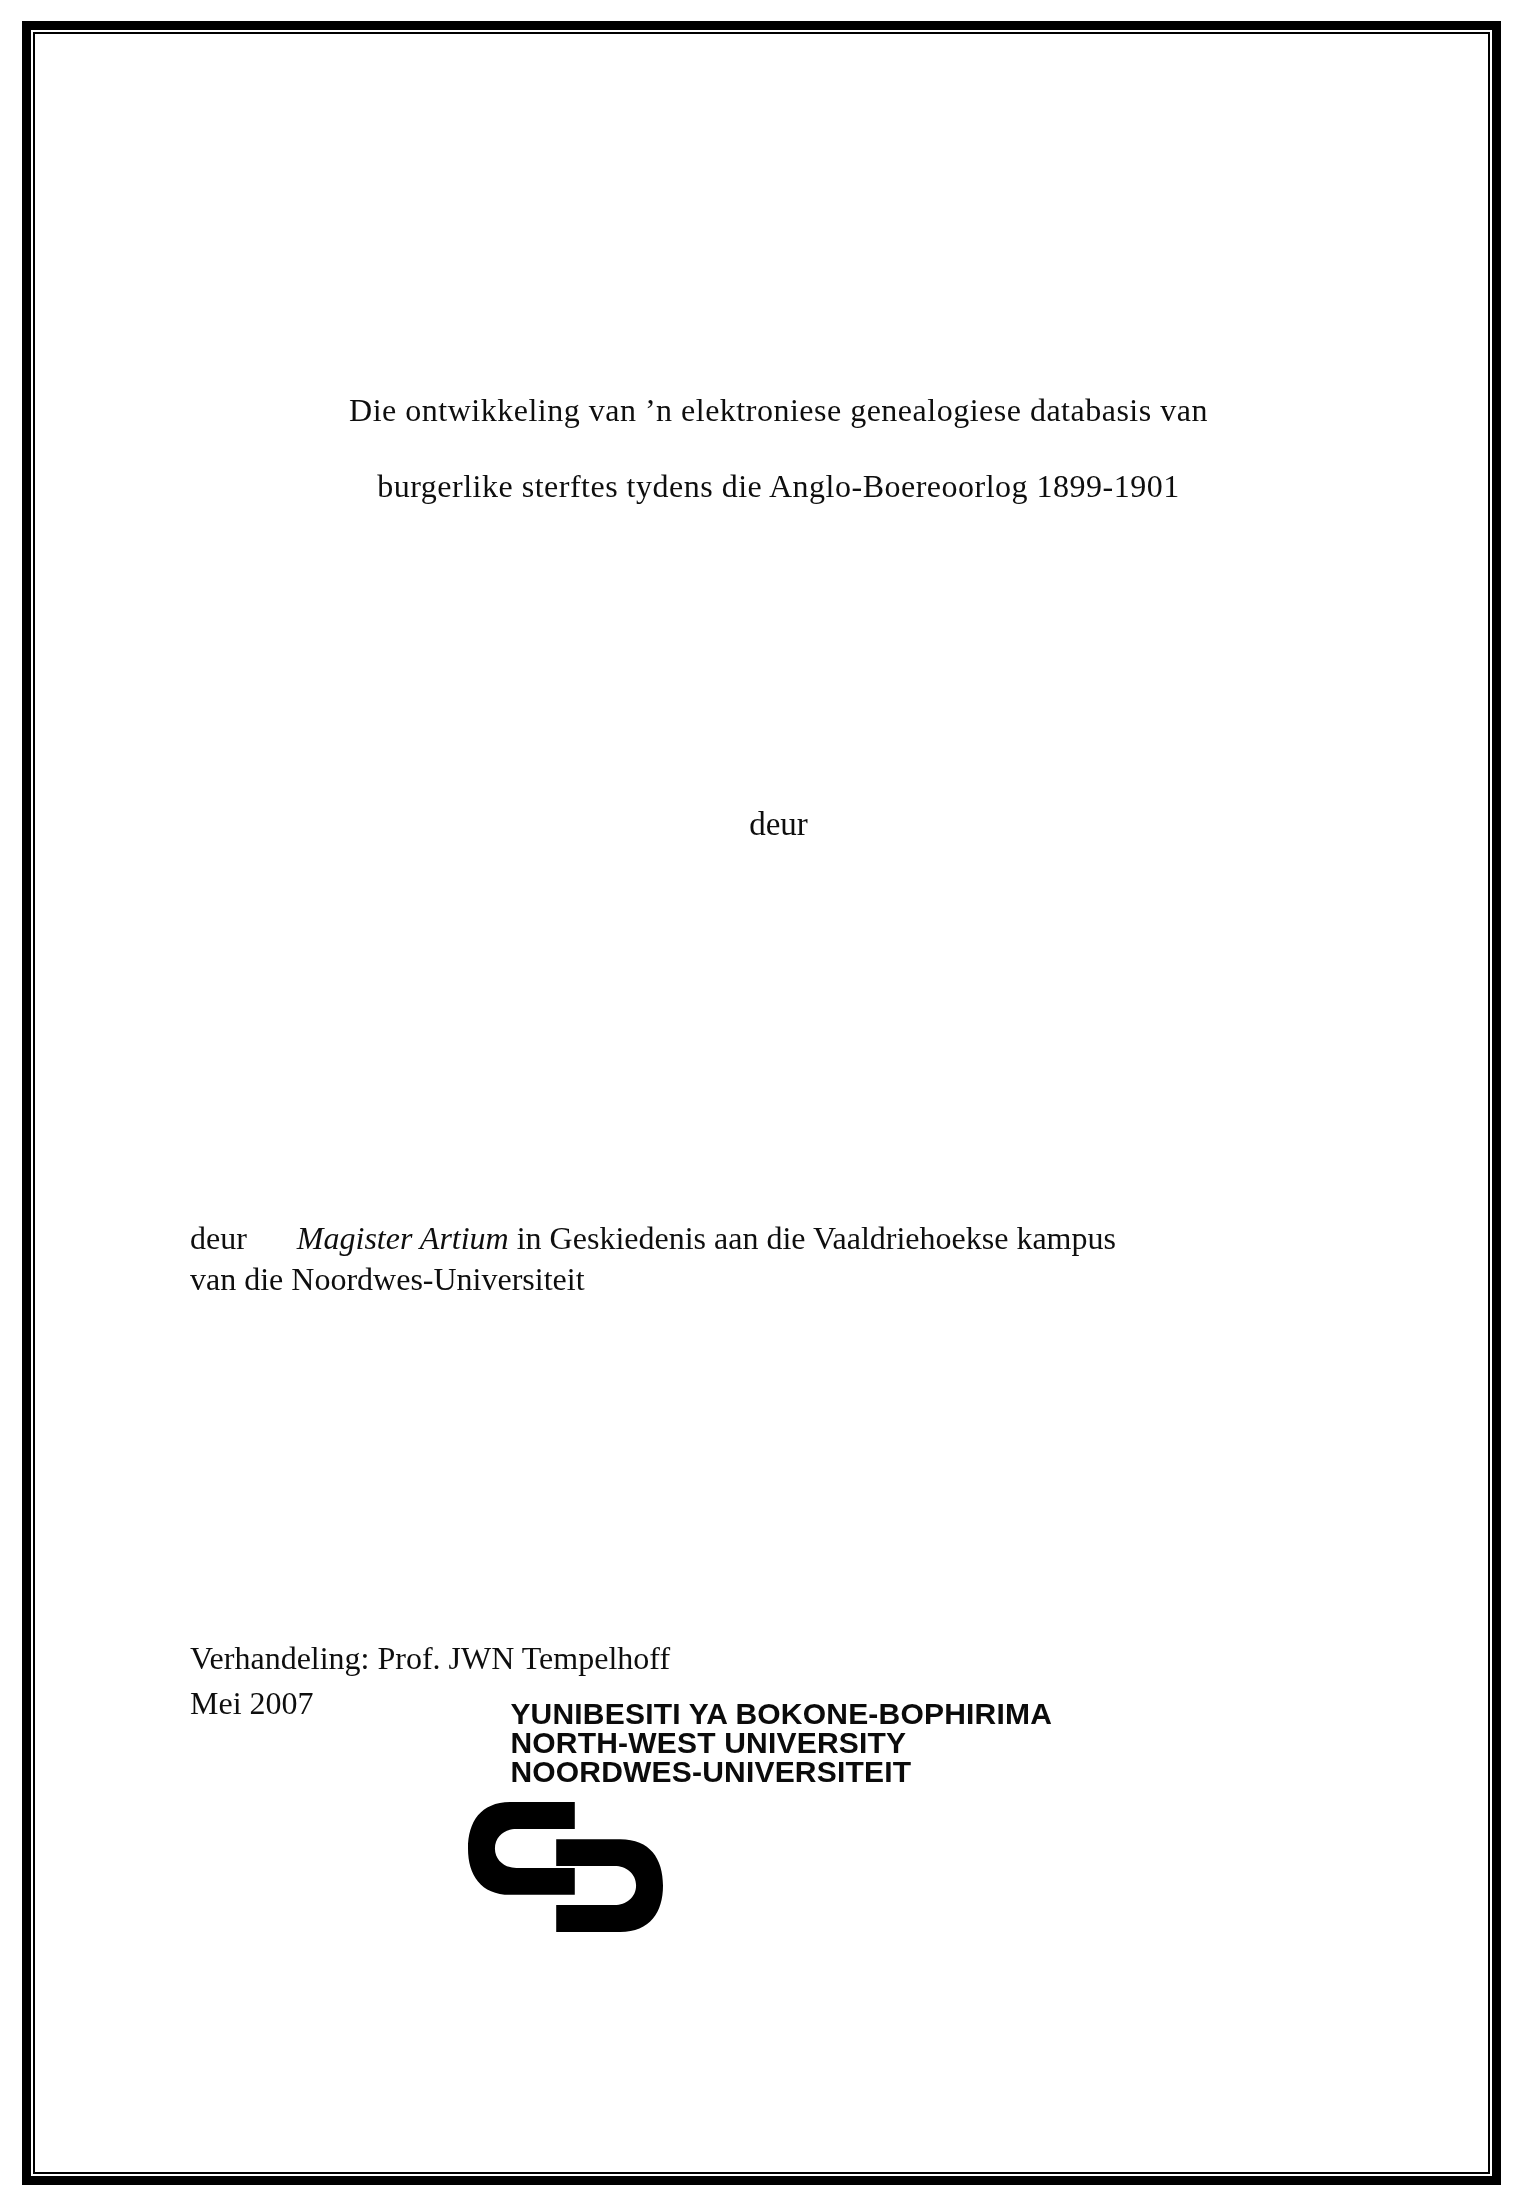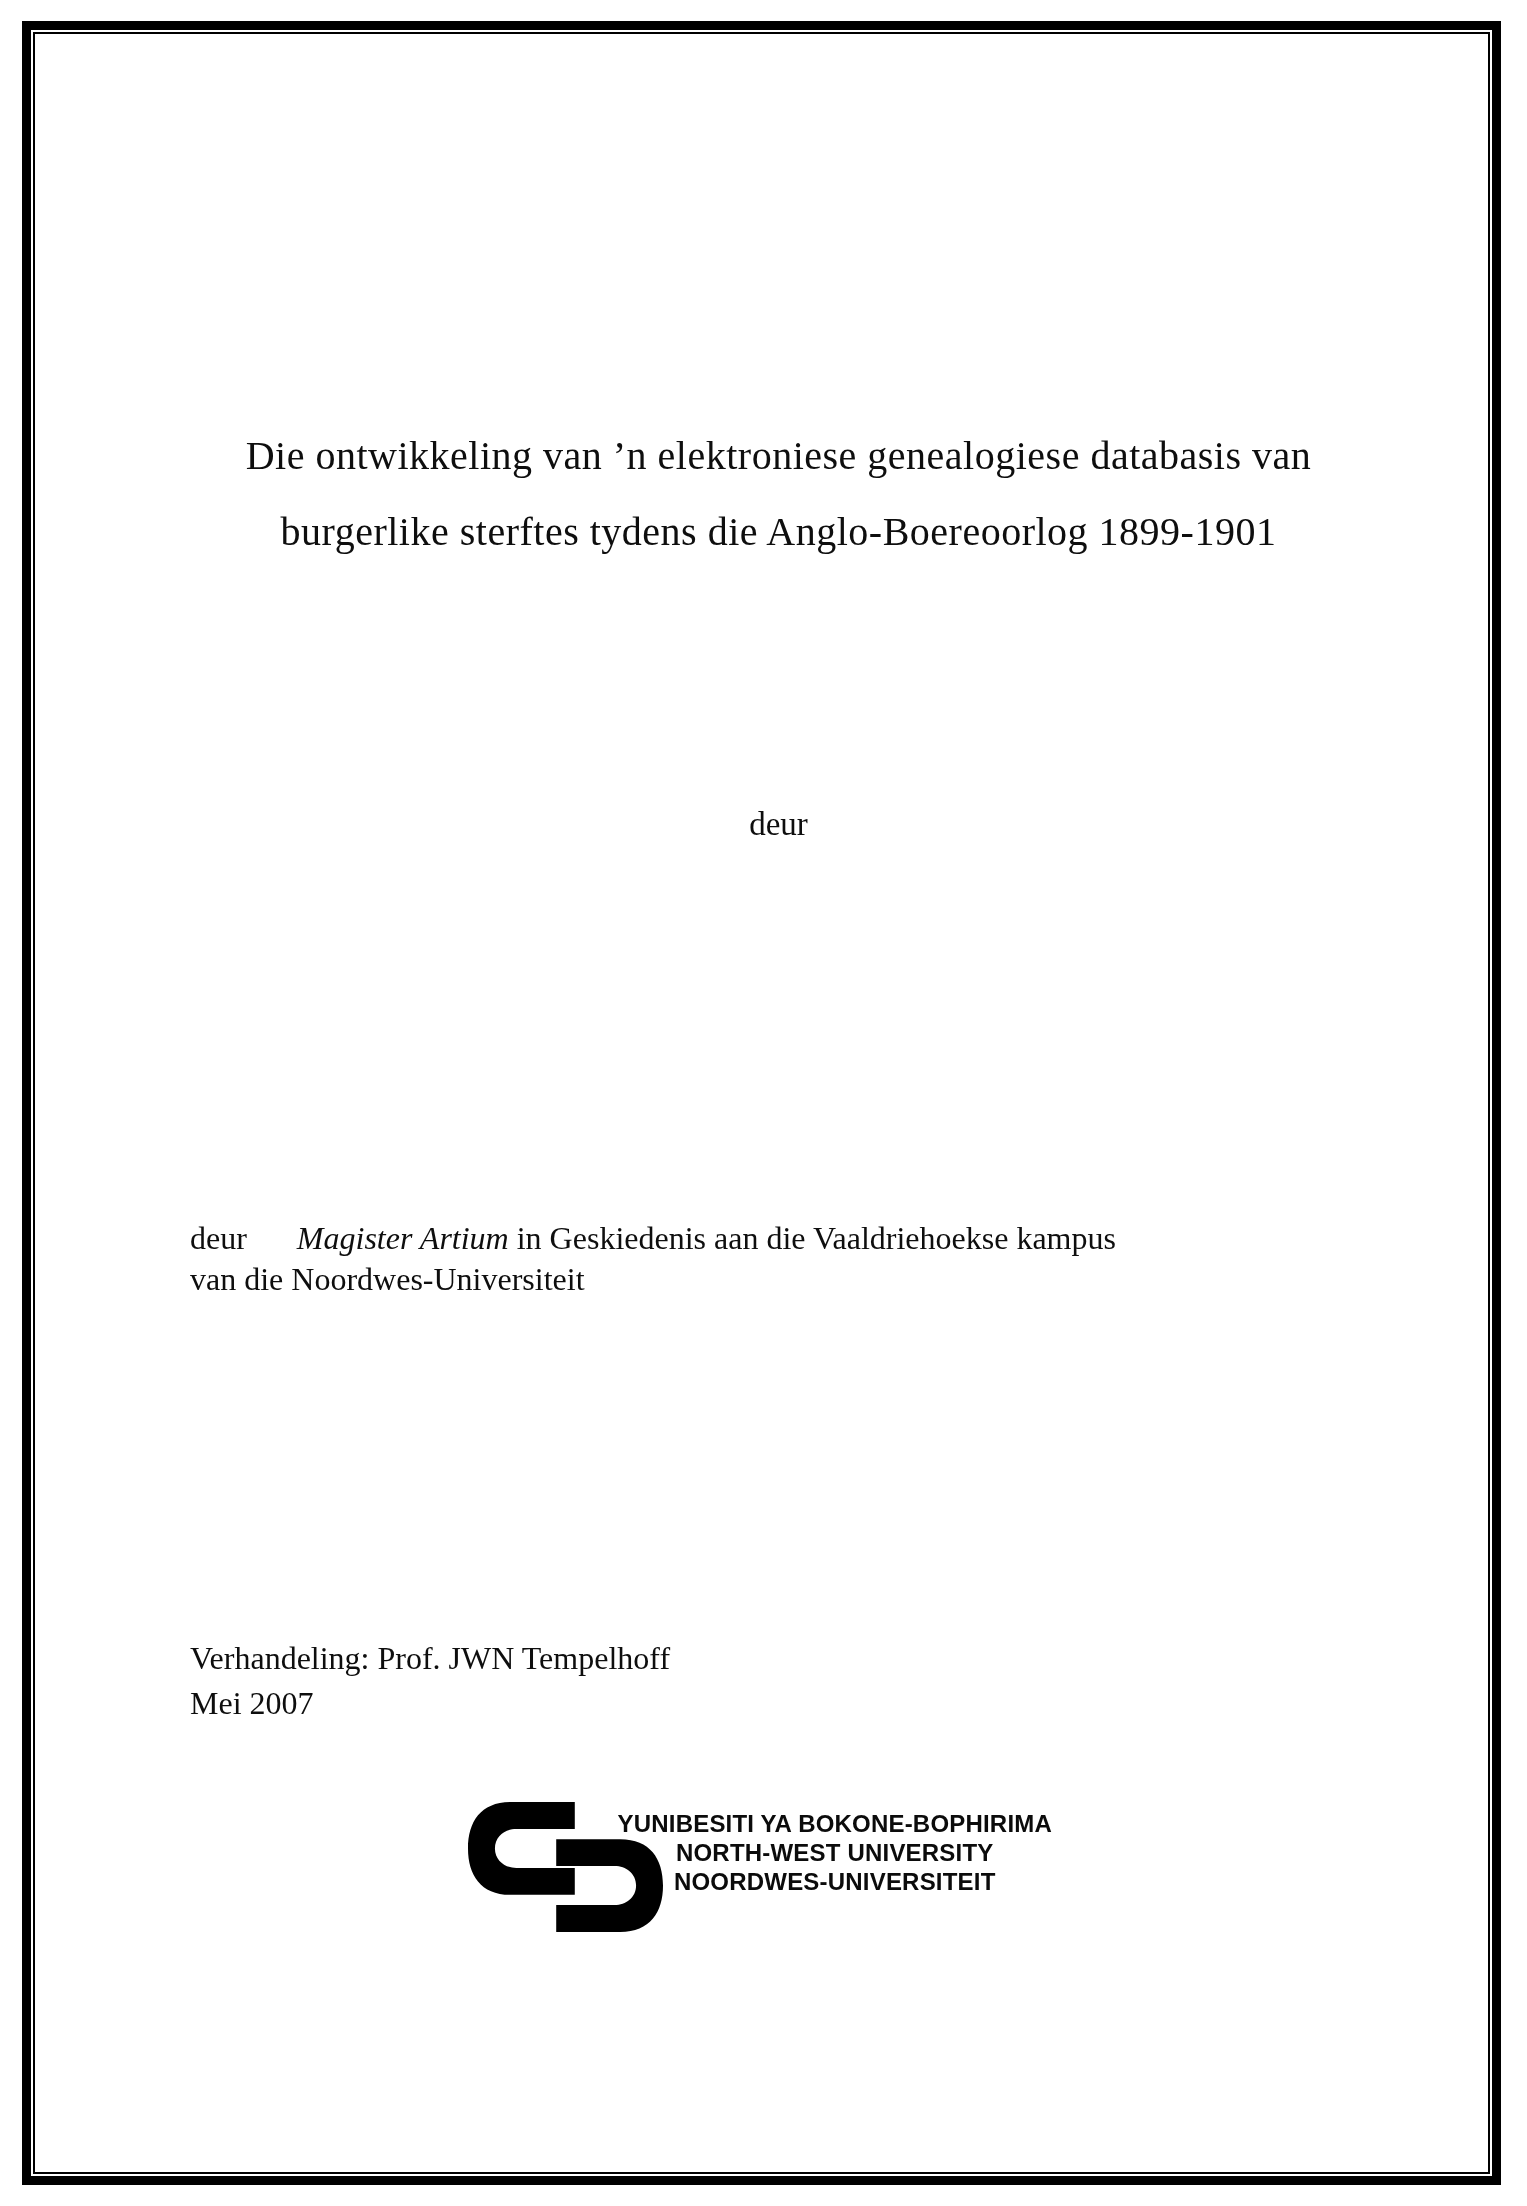--- a/index.html
+++ b/index.html
@@ -27,23 +27,22 @@
     inset: 2px;
     border: 2px solid #000000;
   }
 
   .centered {
     position: absolute;
     left: 140px; right: 110px;
     text-align: center;
   }
   .title-line {
-    font-size: 40px;
+    font-size: 32px;
     letter-spacing: 0.5px;
-    margin-top: 40px;
   }
   .title-line1 { top: 392px; }
   .title-line2 { top: 468px; }
 
   .byline  { top: 806px; font-size: 33px; }
   .author  { top: 955px; font-size: 34px; }
 
   .statement {
     position: absolute;
     top: 1218px;
@@ -67,26 +66,26 @@
 
   .logo-mark {
     position: absolute;
     left: 468px;
     top: 1802px;
     width: 195px;
     height: 130px;
   }
   .logo-text {
     position: absolute;
-    top: 1809px;
+    top: 1699px;
     right: 475px;
-    text-align: center;
+    text-align: left;
     font-family: "Liberation Sans", sans-serif;
     font-weight: 700;
-    font-size: 24px;
+    font-size: 30px;
     line-height: 29px;
     letter-spacing: 0.2px;
     color: #0b0b0b;
     white-space: nowrap;
   }
 </style>
 </head>
 <body>
 
 <div class="page">

